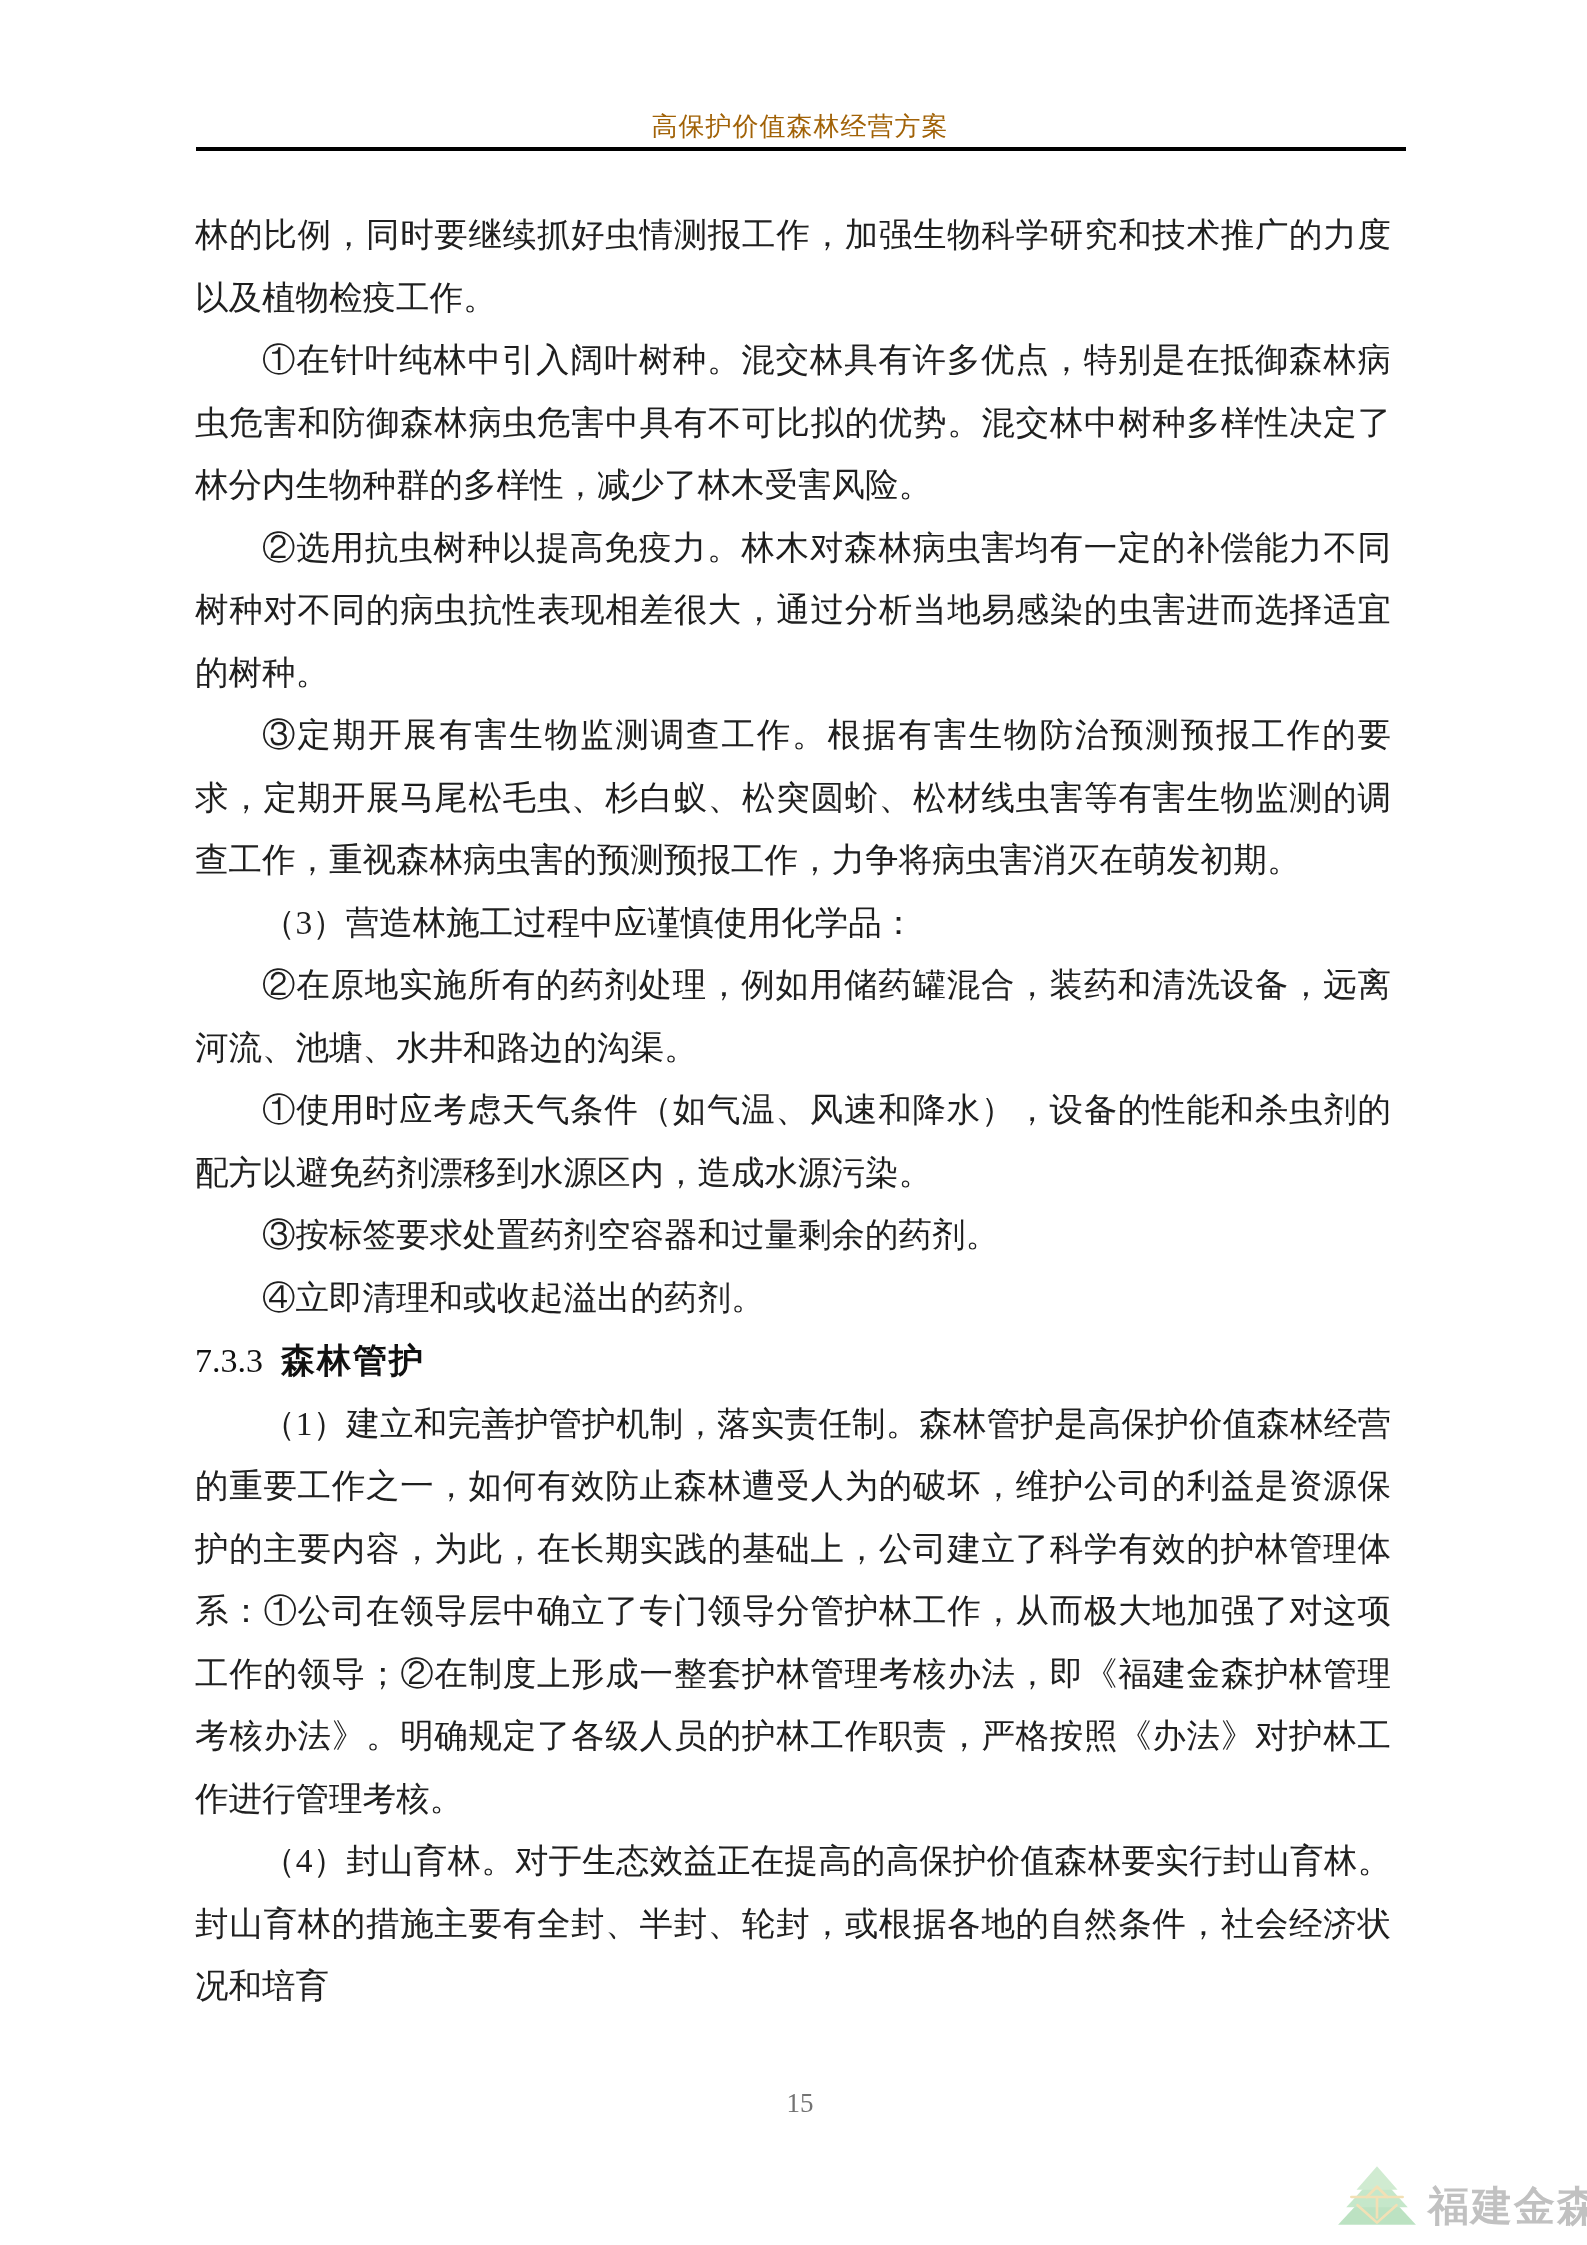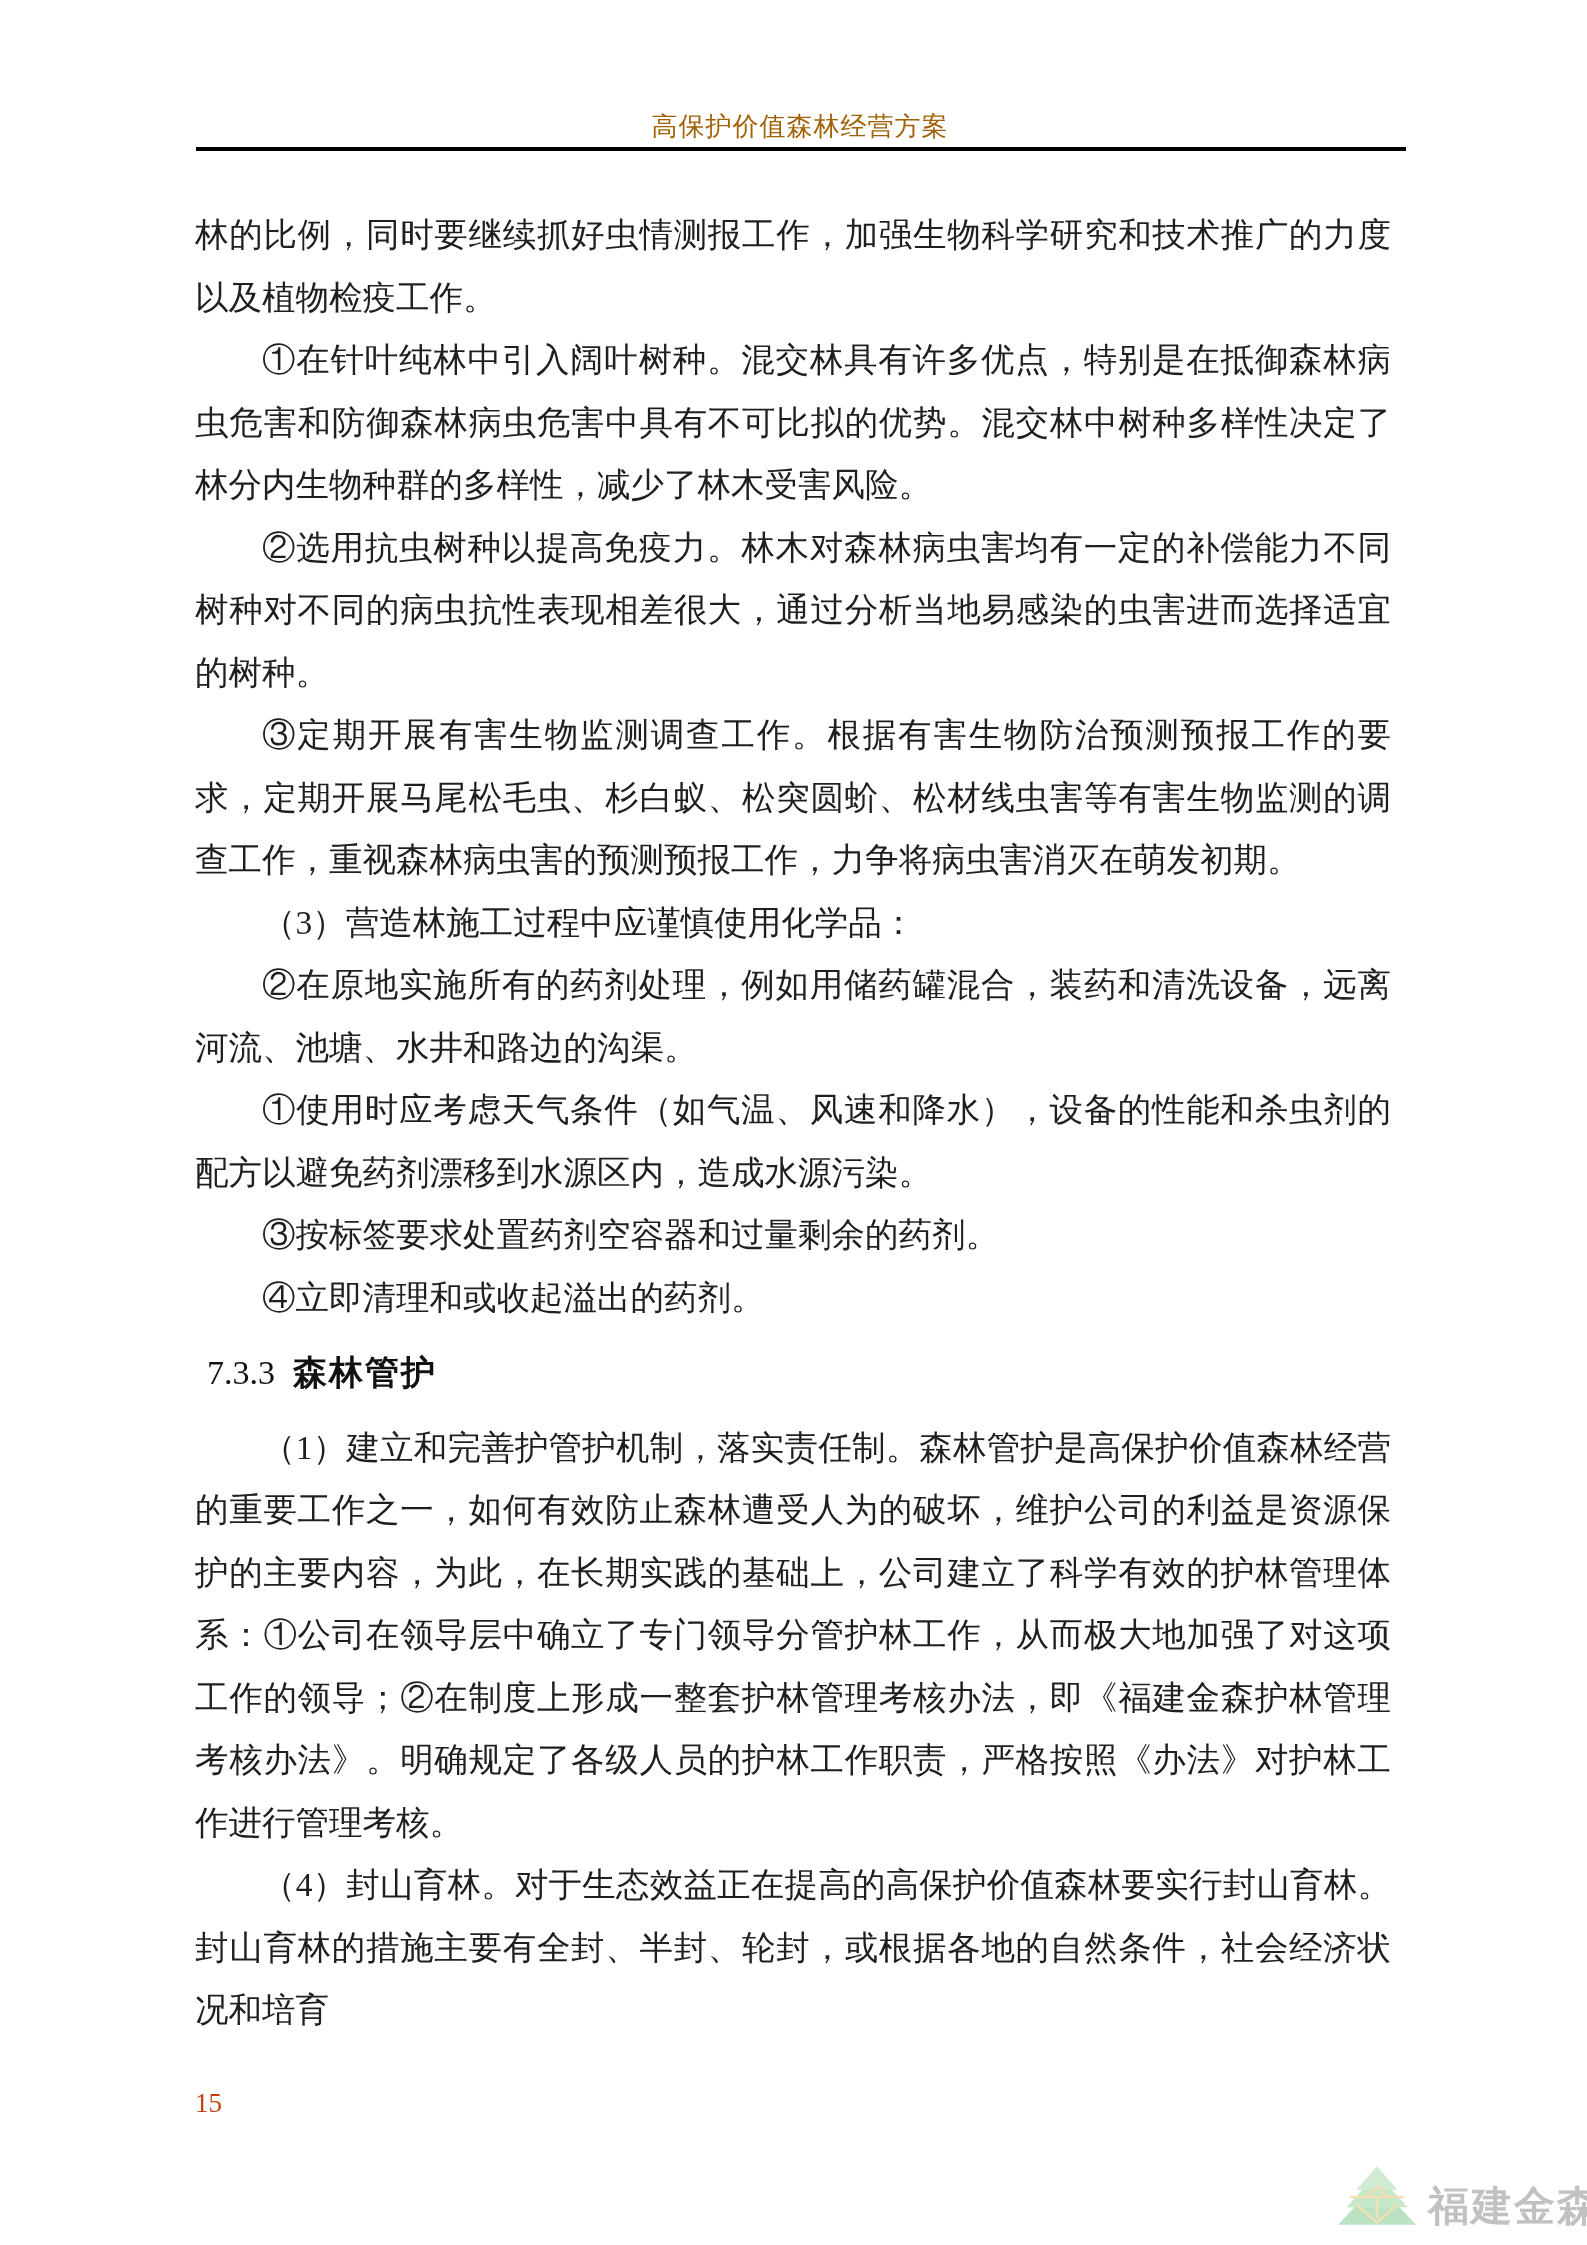--- a/index.html
+++ b/index.html
@@ -52,21 +52,21 @@
     color: #1f1f1f;
   }
   .doc-body p.para {
     margin: 0;
     padding: 0;
   }
   .doc-body p.para.indent {
     text-indent: 2em;
   }
   .sec-heading {
-    margin: 12px;
+    margin: 0;
     padding: 0;
     font-size: 34px;
     line-height: 62.5px;
     font-weight: bold;
     color: #111111;
   }
   .sec-num {
     font-family: "Liberation Serif", "DejaVu Serif", serif;
     font-weight: normal;
     margin-right: 18px;
@@ -75,23 +75,23 @@
     font-family: "Liberation Sans", "DejaVu Sans", sans-serif;
     font-weight: bold;
     letter-spacing: 2px;
   }
   
   .page-number {
     position: absolute;
     top: 2088px;
     left: 195px;
     width: 1210px;
-    text-align: left;
+    text-align: center;
     font-size: 27px;
-    color: #c2410c;
+    color: #737373;
   }
   .footer-logo {
     position: absolute;
     top: 2166px;
     left: 1336px;
     display: flex;
     align-items: flex-end;
     gap: 10px;
     opacity: 0.55;
   }

